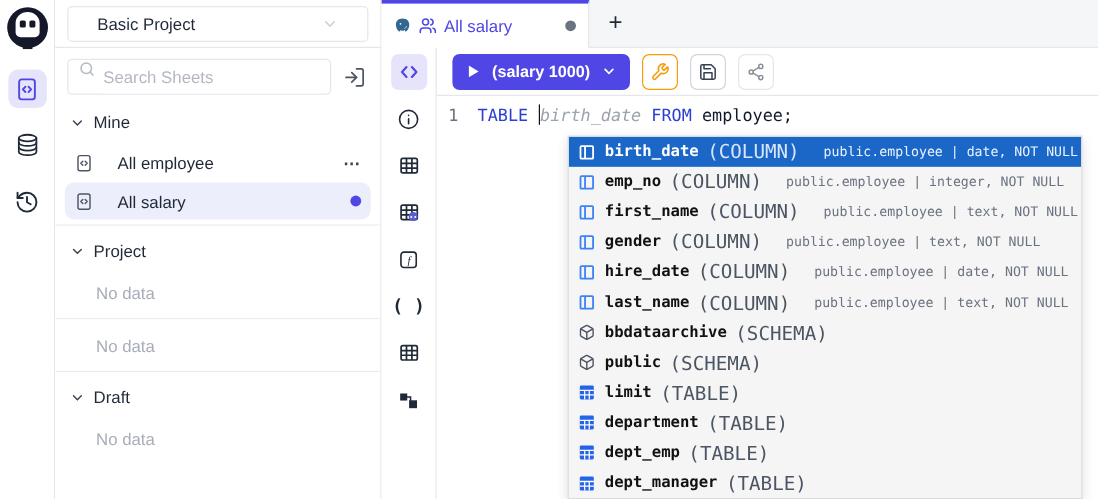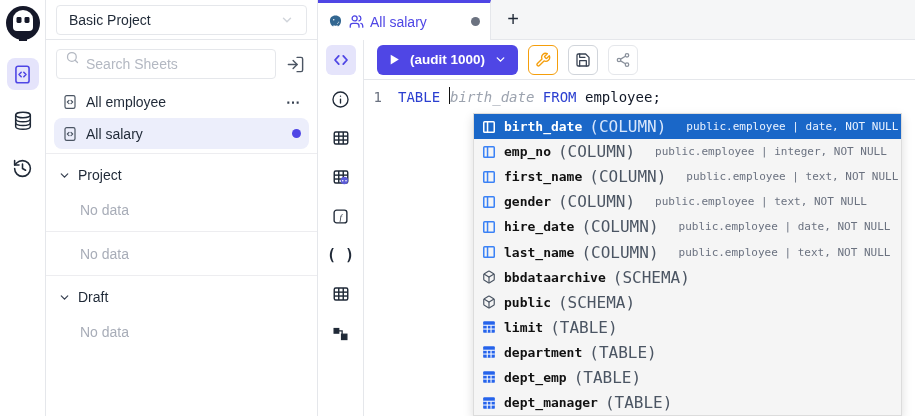--- a/index.html
+++ b/index.html
@@ -21,31 +21,31 @@
             justify-content:center;color:#1f2937;cursor:pointer}
   .rail-btn.selected{background:var(--accent-soft);color:var(--accent)}
 
   
   .sidebar{width:272px;flex:none;border-right:1px solid var(--border);display:flex;
            flex-direction:column;background:#fff}
   .project-row{height:40px;flex:none;border-bottom:1px solid var(--border);display:flex;
                align-items:center;padding:0 10px}
   .project-select{flex:1;height:30px;border:1px solid var(--border);border-radius:4px;
                   display:flex;align-items:center;justify-content:space-between;
-                  padding:0 12px;cursor:pointer;background:#fff}
+                  padding:0 24px;cursor:pointer;background:#fff}
   .search-row{display:flex;align-items:center;gap:8px;padding:9px 10px 4px}
   .search-box{flex:1;height:30px;border:1px solid var(--border);border-radius:4px;
               display:flex;gap:6px;padding:0 8px;background:#fff}
   .search-box input{border:none;outline:none;flex:1;font:inherit;color:var(--txt);min-width:0}
   .search-box input::placeholder{color:#b3b8c2}
   .icon-btn{background:none;border:none;cursor:pointer;color:#4b5563;display:flex;
             align-items:center;justify-content:center;padding:2px}
   .tree{flex:1;padding:2px 8px;overflow:hidden}
   .tree-header{display:flex;align-items:center;gap:7px;height:34px;padding:0 4px;cursor:pointer}
-  .tree-item{display:flex;align-items:center;gap:8px;height:31px;padding:0 8px;margin:1px 0;
+  .tree-item{display:flex;align-items:center;gap:20px;height:31px;padding:0 8px;margin:1px 0;
              border-radius:8px;cursor:pointer;color:#1f2937}
   .tree-item.selected{background:var(--sel-row)}
   .tree-item .grow{flex:1}
   .more{color:#374151;letter-spacing:1px;font-weight:700;cursor:pointer}
   .dot{width:9px;height:9px;border-radius:50%;background:var(--accent)}
   .empty{height:35px;display:flex;align-items:center;padding-left:26px;color:#a8adb8}
   .divider{border-top:1px solid #ededf0;margin:4px -8px}
 
   
   .main{flex:1;display:flex;flex-direction:column;min-width:0}
@@ -162,20 +162,26 @@
       <button class="icon-btn">
         <svg width="19" height="19" viewBox="0 0 24 24" fill="none" stroke="currentColor" stroke-width="1.8" stroke-linecap="round" stroke-linejoin="round">
             <path d="M14 3h5a2 2 0 0 1 2 2v14a2 2 0 0 1-2 2h-5"></path>
             <polyline points="9 17 14 12 9 7"></polyline>
             <line x1="14" y1="12" x2="3" y2="12"></line>
           </svg>
       </button>
     </div>
 
     <div class="tree">
+      <div class="tree-header">
+        <svg width="13" height="13" viewBox="0 0 24 24" fill="none" stroke="#374151" stroke-width="2.2" stroke-linecap="round">
+            <polyline points="6 9 12 15 18 9"></polyline>
+          </svg>
+        <span>Mine</span>
+      </div>
 
       <div class="tree-item">
         <svg width="16" height="16" viewBox="0 0 24 24" fill="none" stroke="#4b5563" stroke-width="1.8" stroke-linecap="round" stroke-linejoin="round">
             <rect x="4.5" y="2.5" width="15" height="19" rx="2.5"></rect>
             <path d="M10.5 9.5 8 12l2.5 2.5"></path>
             <path d="m13.5 9.5 2.5 2.5-2.5 2.5"></path>
           </svg>
         <span class="grow">All employee</span>
         <span class="more">⋯</span>
       </div>
@@ -299,21 +305,21 @@
             </svg>
         </button>
       </div>
 
       <div class="editorcol">
         <div class="toolbar">
           <button class="run-btn">
             <svg width="13" height="13" viewBox="0 0 24 24">
                 <polygon points="5,3 20,12 5,21" fill="#fff"></polygon>
               </svg>
-            <span>(audit 1000)</span>
+            <span>(salary 1000)</span>
             <svg width="13" height="13" viewBox="0 0 24 24" fill="none" stroke="#fff" stroke-width="2.6" stroke-linecap="round">
                 <polyline points="6 9 12 15 18 9"></polyline>
               </svg>
           </button>
           <button class="tool-btn wrench">
             <svg width="16" height="16" viewBox="0 0 24 24" fill="none" stroke="currentColor" stroke-width="2" stroke-linecap="round" stroke-linejoin="round">
                 <path d="M14.7 6.3a1 1 0 0 0 0 1.4l1.6 1.6a1 1 0 0 0 1.4 0l3.77-3.77a6 6 0 0 1-7.94 7.94l-6.91 6.91a2.12 2.12 0 0 1-3-3l6.91-6.91a6 6 0 0 1 7.94-7.94l-3.76 3.76z"></path>
               </svg>
           </button>
           <button class="tool-btn save">

